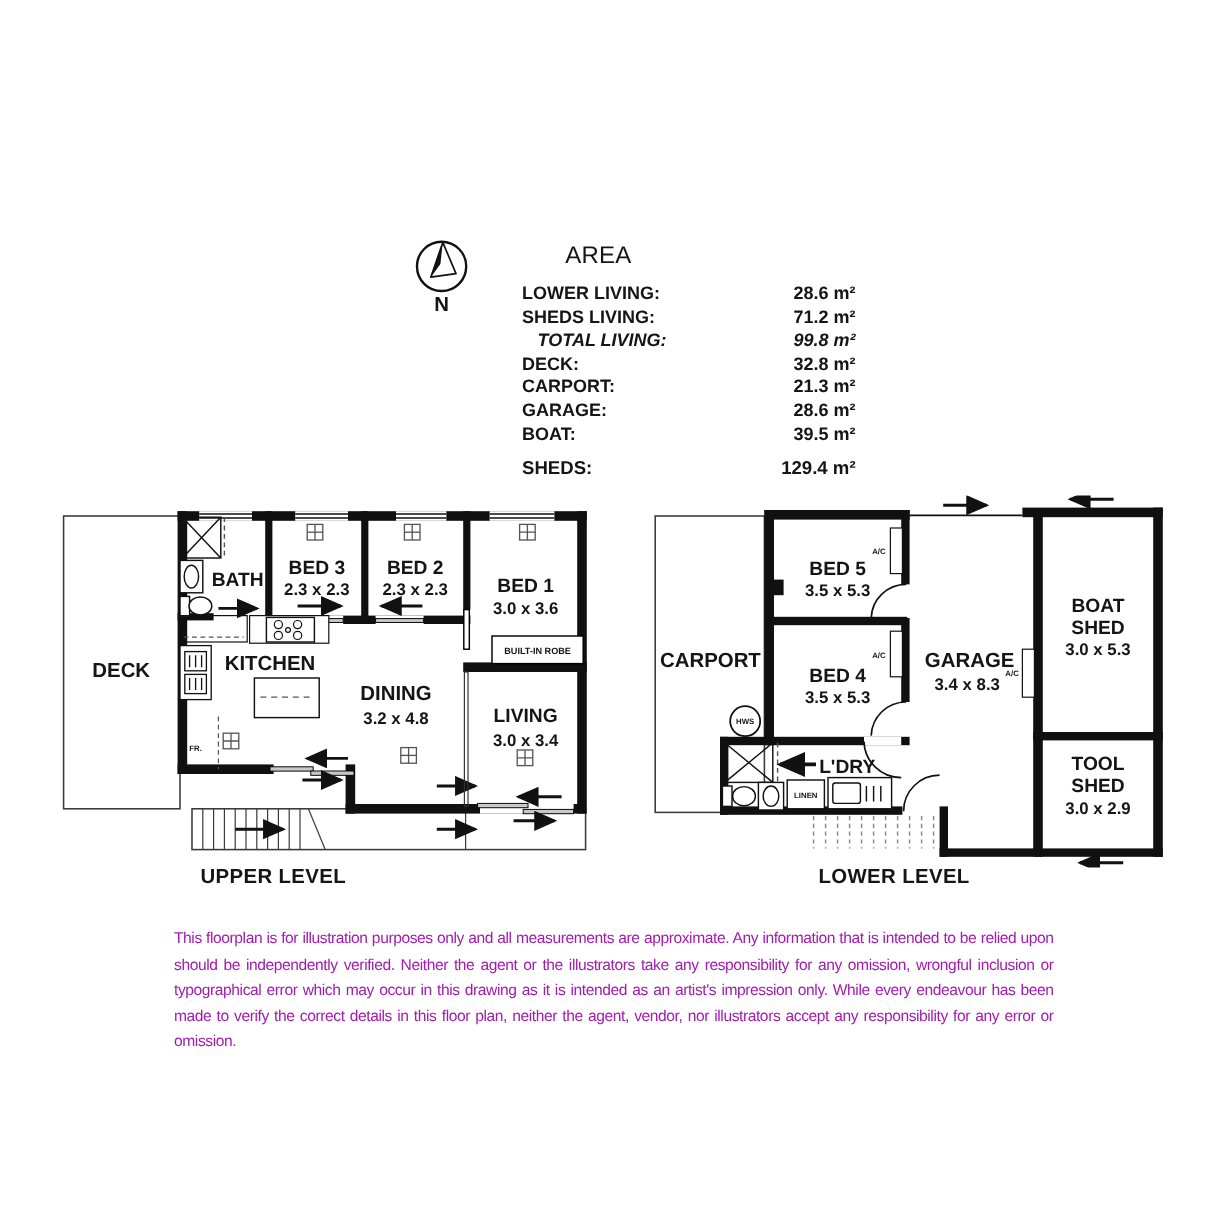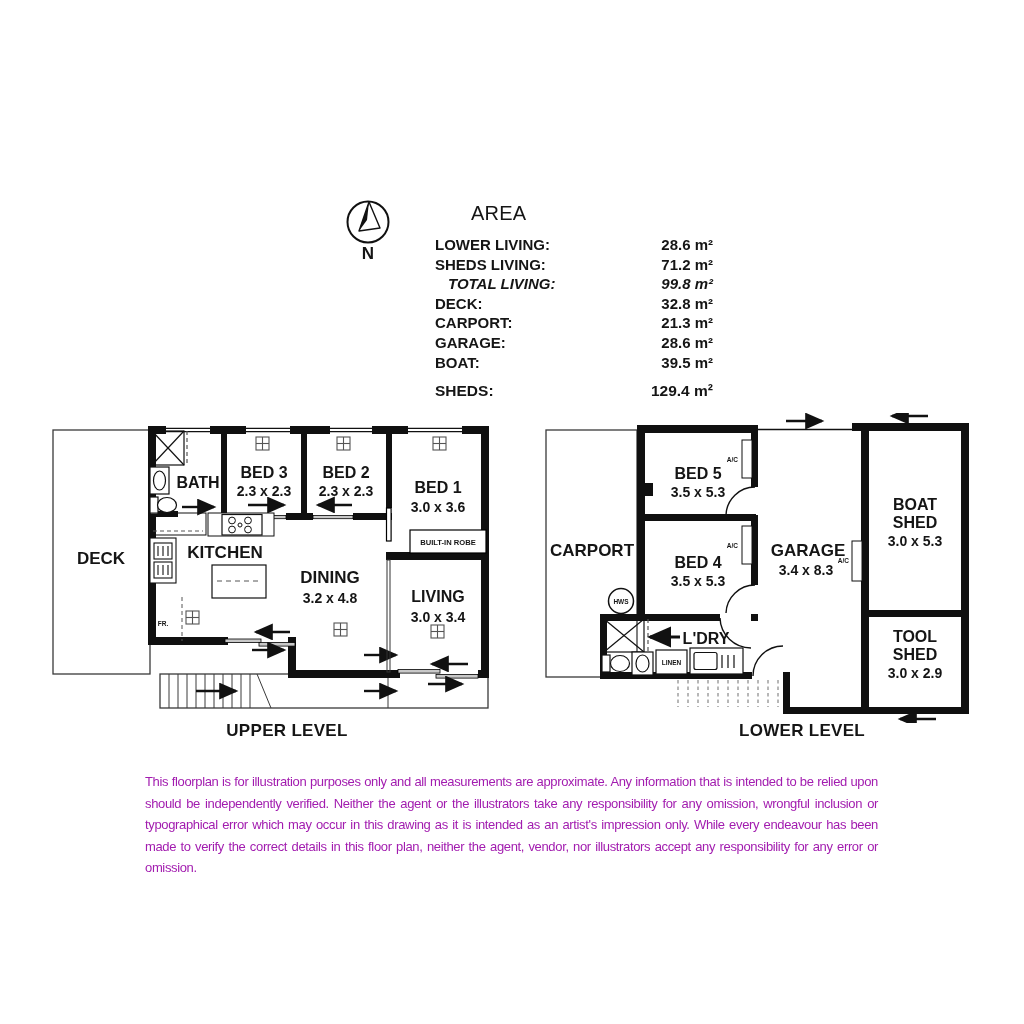--- a/index.html
+++ b/index.html
@@ -16,21 +16,21 @@
   
   #compass{position:absolute;left:343px;top:196px;}
   
   .plan{position:absolute;}
   svg text{font-family:"Liberation Sans",sans-serif;fill:#151515;}
   .rn{font-size:16px;font-weight:bold;}
   .rn-lg{font-size:17px;font-weight:bold;}
   .rd{font-size:14px;font-weight:bold;}
   .tiny{font-size:6.5px;font-weight:bold;}
   .robe-t{font-size:7.6px;font-weight:bold;}
-  .level-title{position:absolute;width:240px;text-align:center;font-size:17px;
+  .level-title{position:absolute;width:240px;font-size:17px;
                font-weight:bold;letter-spacing:.3px;}
   #upper-title{left:167px;top:721px;}
   #lower-title{left:682px;top:721px;}
   
   #disclaimer{position:absolute;left:145px;top:771px;width:733px;font-size:13px;
               line-height:21.5px;text-align:justify;color:#a21caf;letter-spacing:-0.35px;}
 </style>
 </head>
 <body>
 

